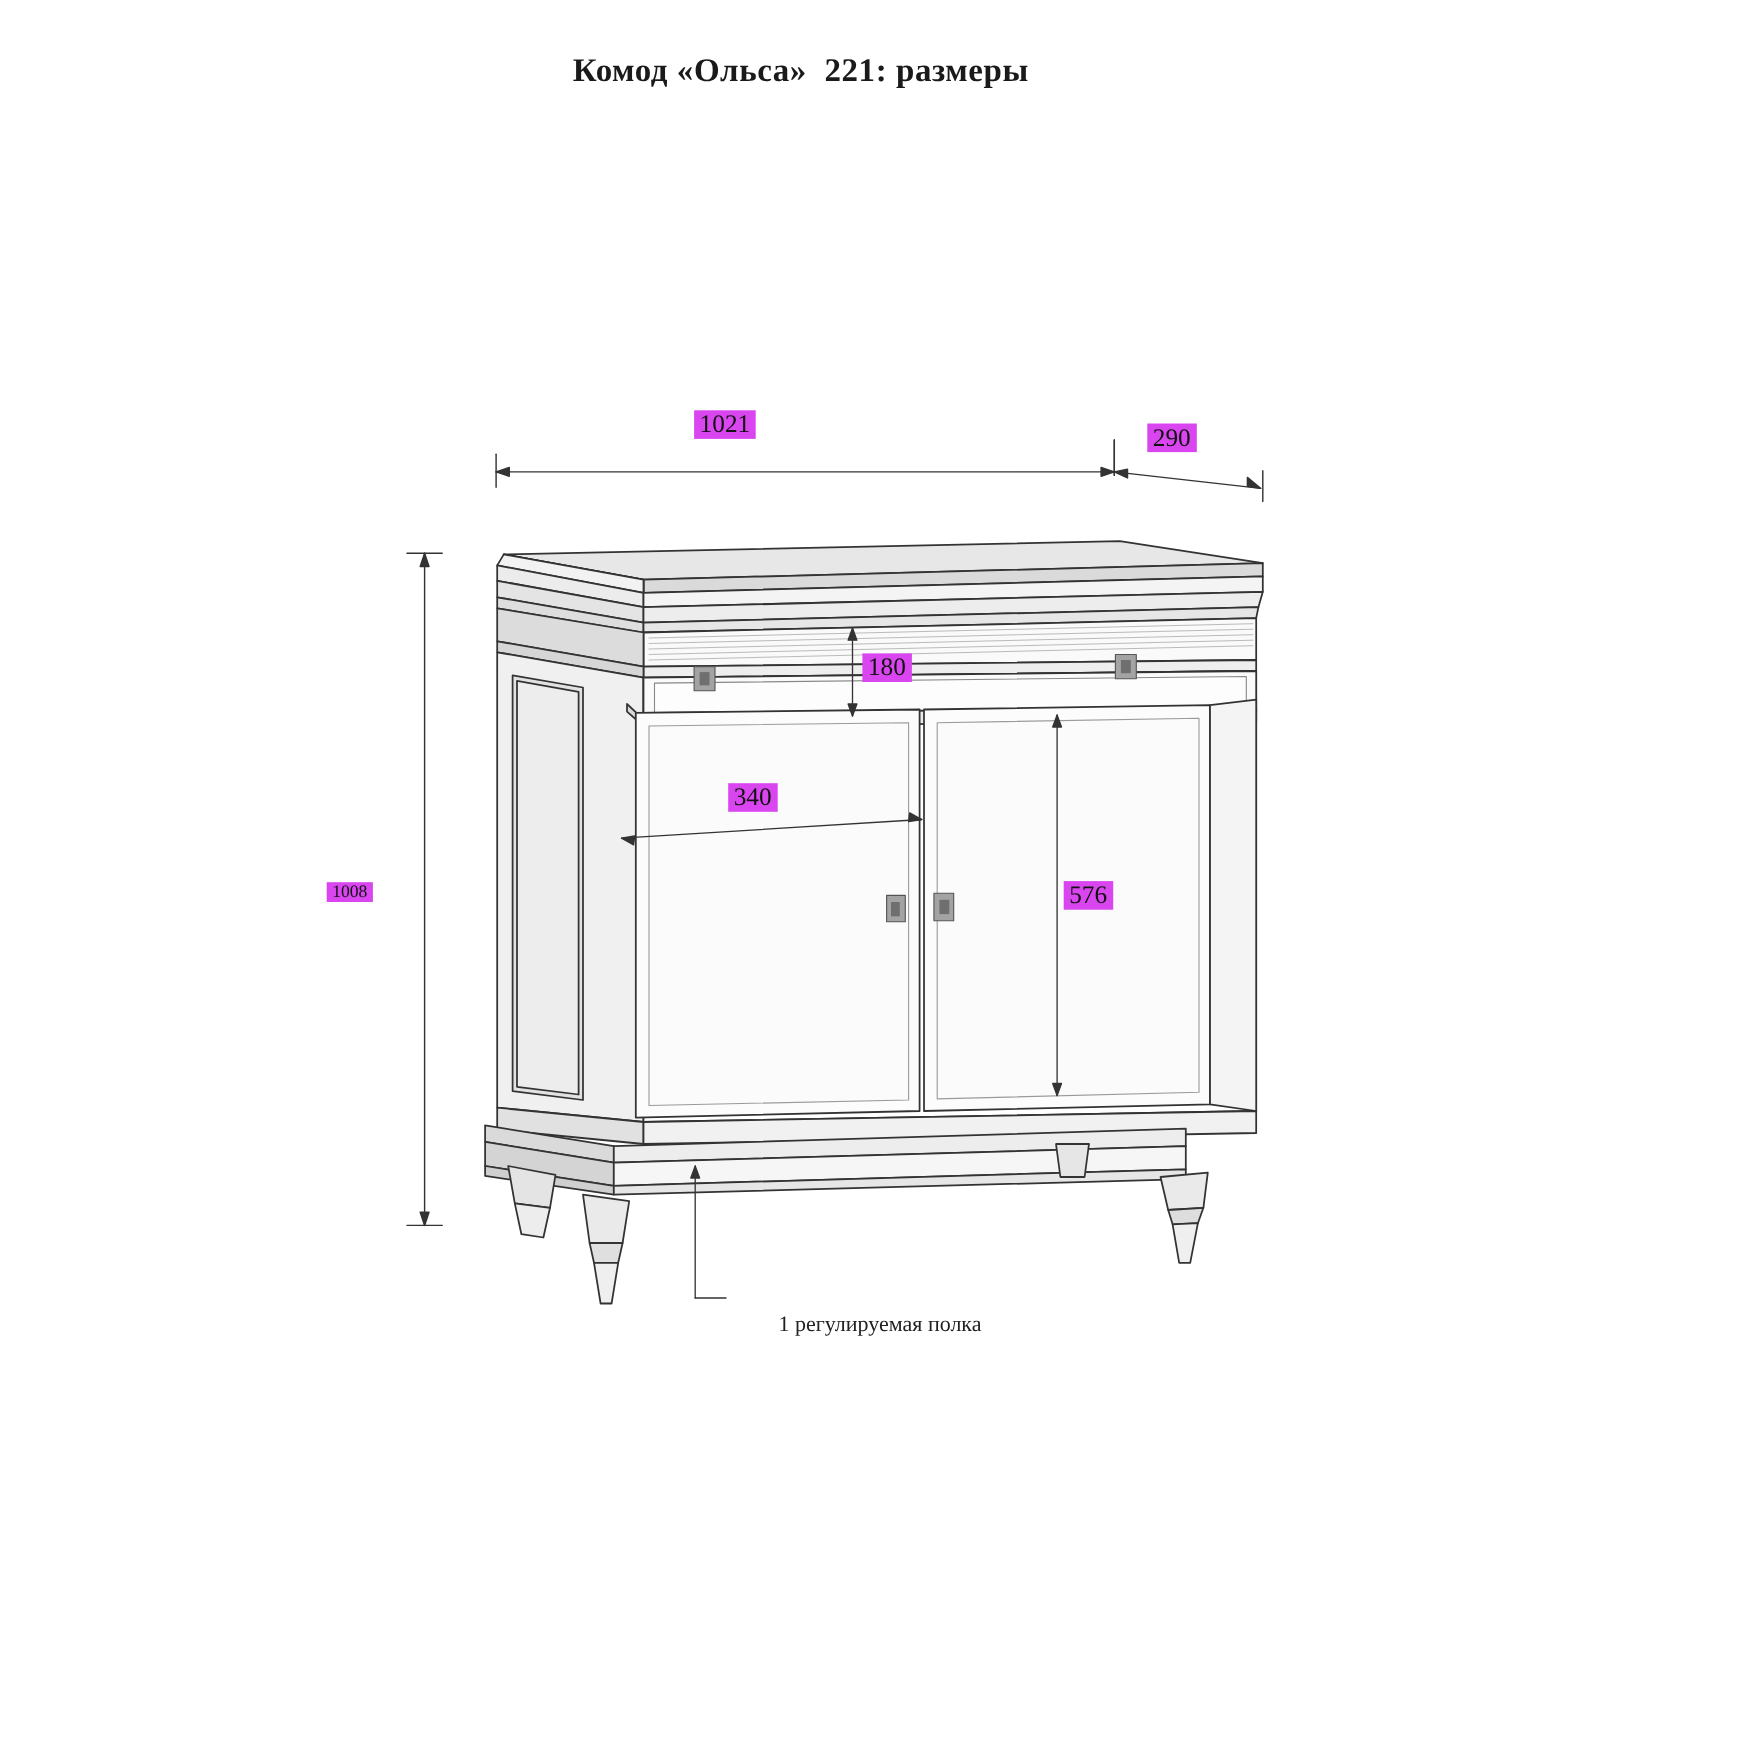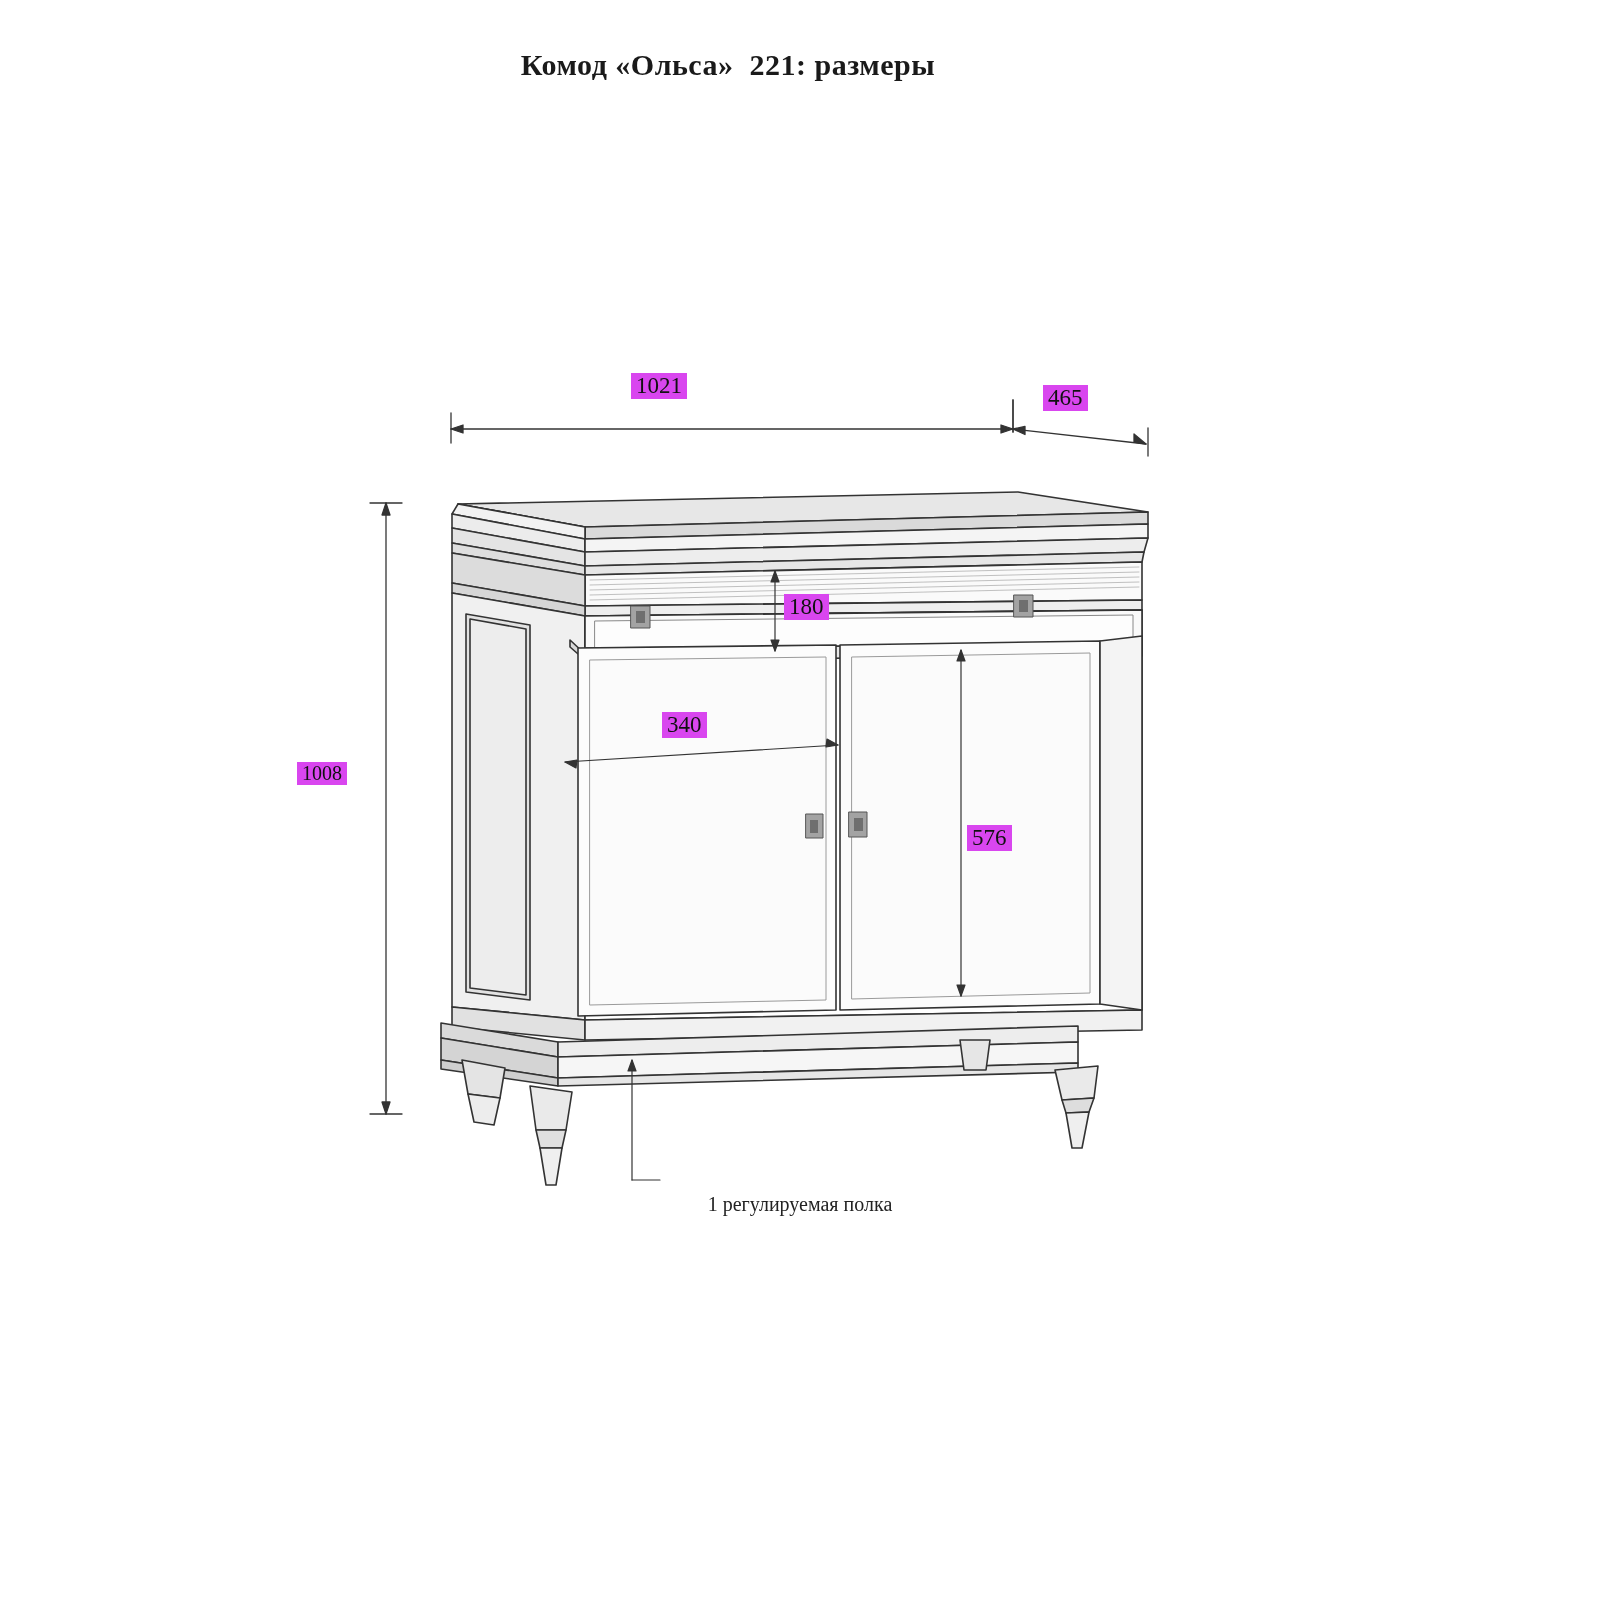--- a/index.html
+++ b/index.html
@@ -46,24 +46,24 @@
     position: absolute;
     font-family: "Liberation Serif", serif;
     font-size: 23px;
     color: #111;
     background: #d946ef;
     padding: 0 5px;
     white-space: nowrap;
   }
   #dim-width-label  { left: 631px; top: 373px; }
   #dim-depth-label  { left: 1043px; top: 385px; }
-  #dim-height-label { left: 297px; top: 762px; font-size: 20px; }
+  #dim-height-label { left: 297px; top: 802px; font-size: 16px; }
   #dim-drawer-label { left: 784px; top: 594px; }
   #dim-door-label   { left: 662px; top: 712px; }
-  #dim-inner-label  { left: 967px; top: 801px; margin-top: 24px; }
+  #dim-inner-label  { left: 967px; top: 801px; }
 </style>
 </head>
 <body>
 
 <div id="title">Комод «Ольса»  221: размеры</div>
 
 <svg id="drawing" width="1600" height="1600" viewBox="0 0 1600 1600">
 
   <g fill="none" stroke="#333333" stroke-width="1.6" stroke-linejoin="round" stroke-linecap="round">
 
@@ -213,19 +213,19 @@
     <g stroke="#333" stroke-width="1.2">
       <line x1="632" y1="1060" x2="632" y2="1180"></line>
       <path d="M632 1060 l-4 11 h8 z" fill="#333"></path>
       <line x1="632" y1="1180" x2="660" y2="1180"></line>
     </g>
 
   </g>
 </svg>
 
 <div class="dim-label" id="dim-width-label">1021</div>
-<div class="dim-label" id="dim-depth-label">465</div>
+<div class="dim-label" id="dim-depth-label">290</div>
 <div class="dim-label" id="dim-height-label">1008</div>
 <div class="dim-label" id="dim-drawer-label">180</div>
 <div class="dim-label" id="dim-door-label">340</div>
 <div class="dim-label" id="dim-inner-label">576</div>
 
 <div id="caption">1 регулируемая полка</div>
 
 </body></html>

